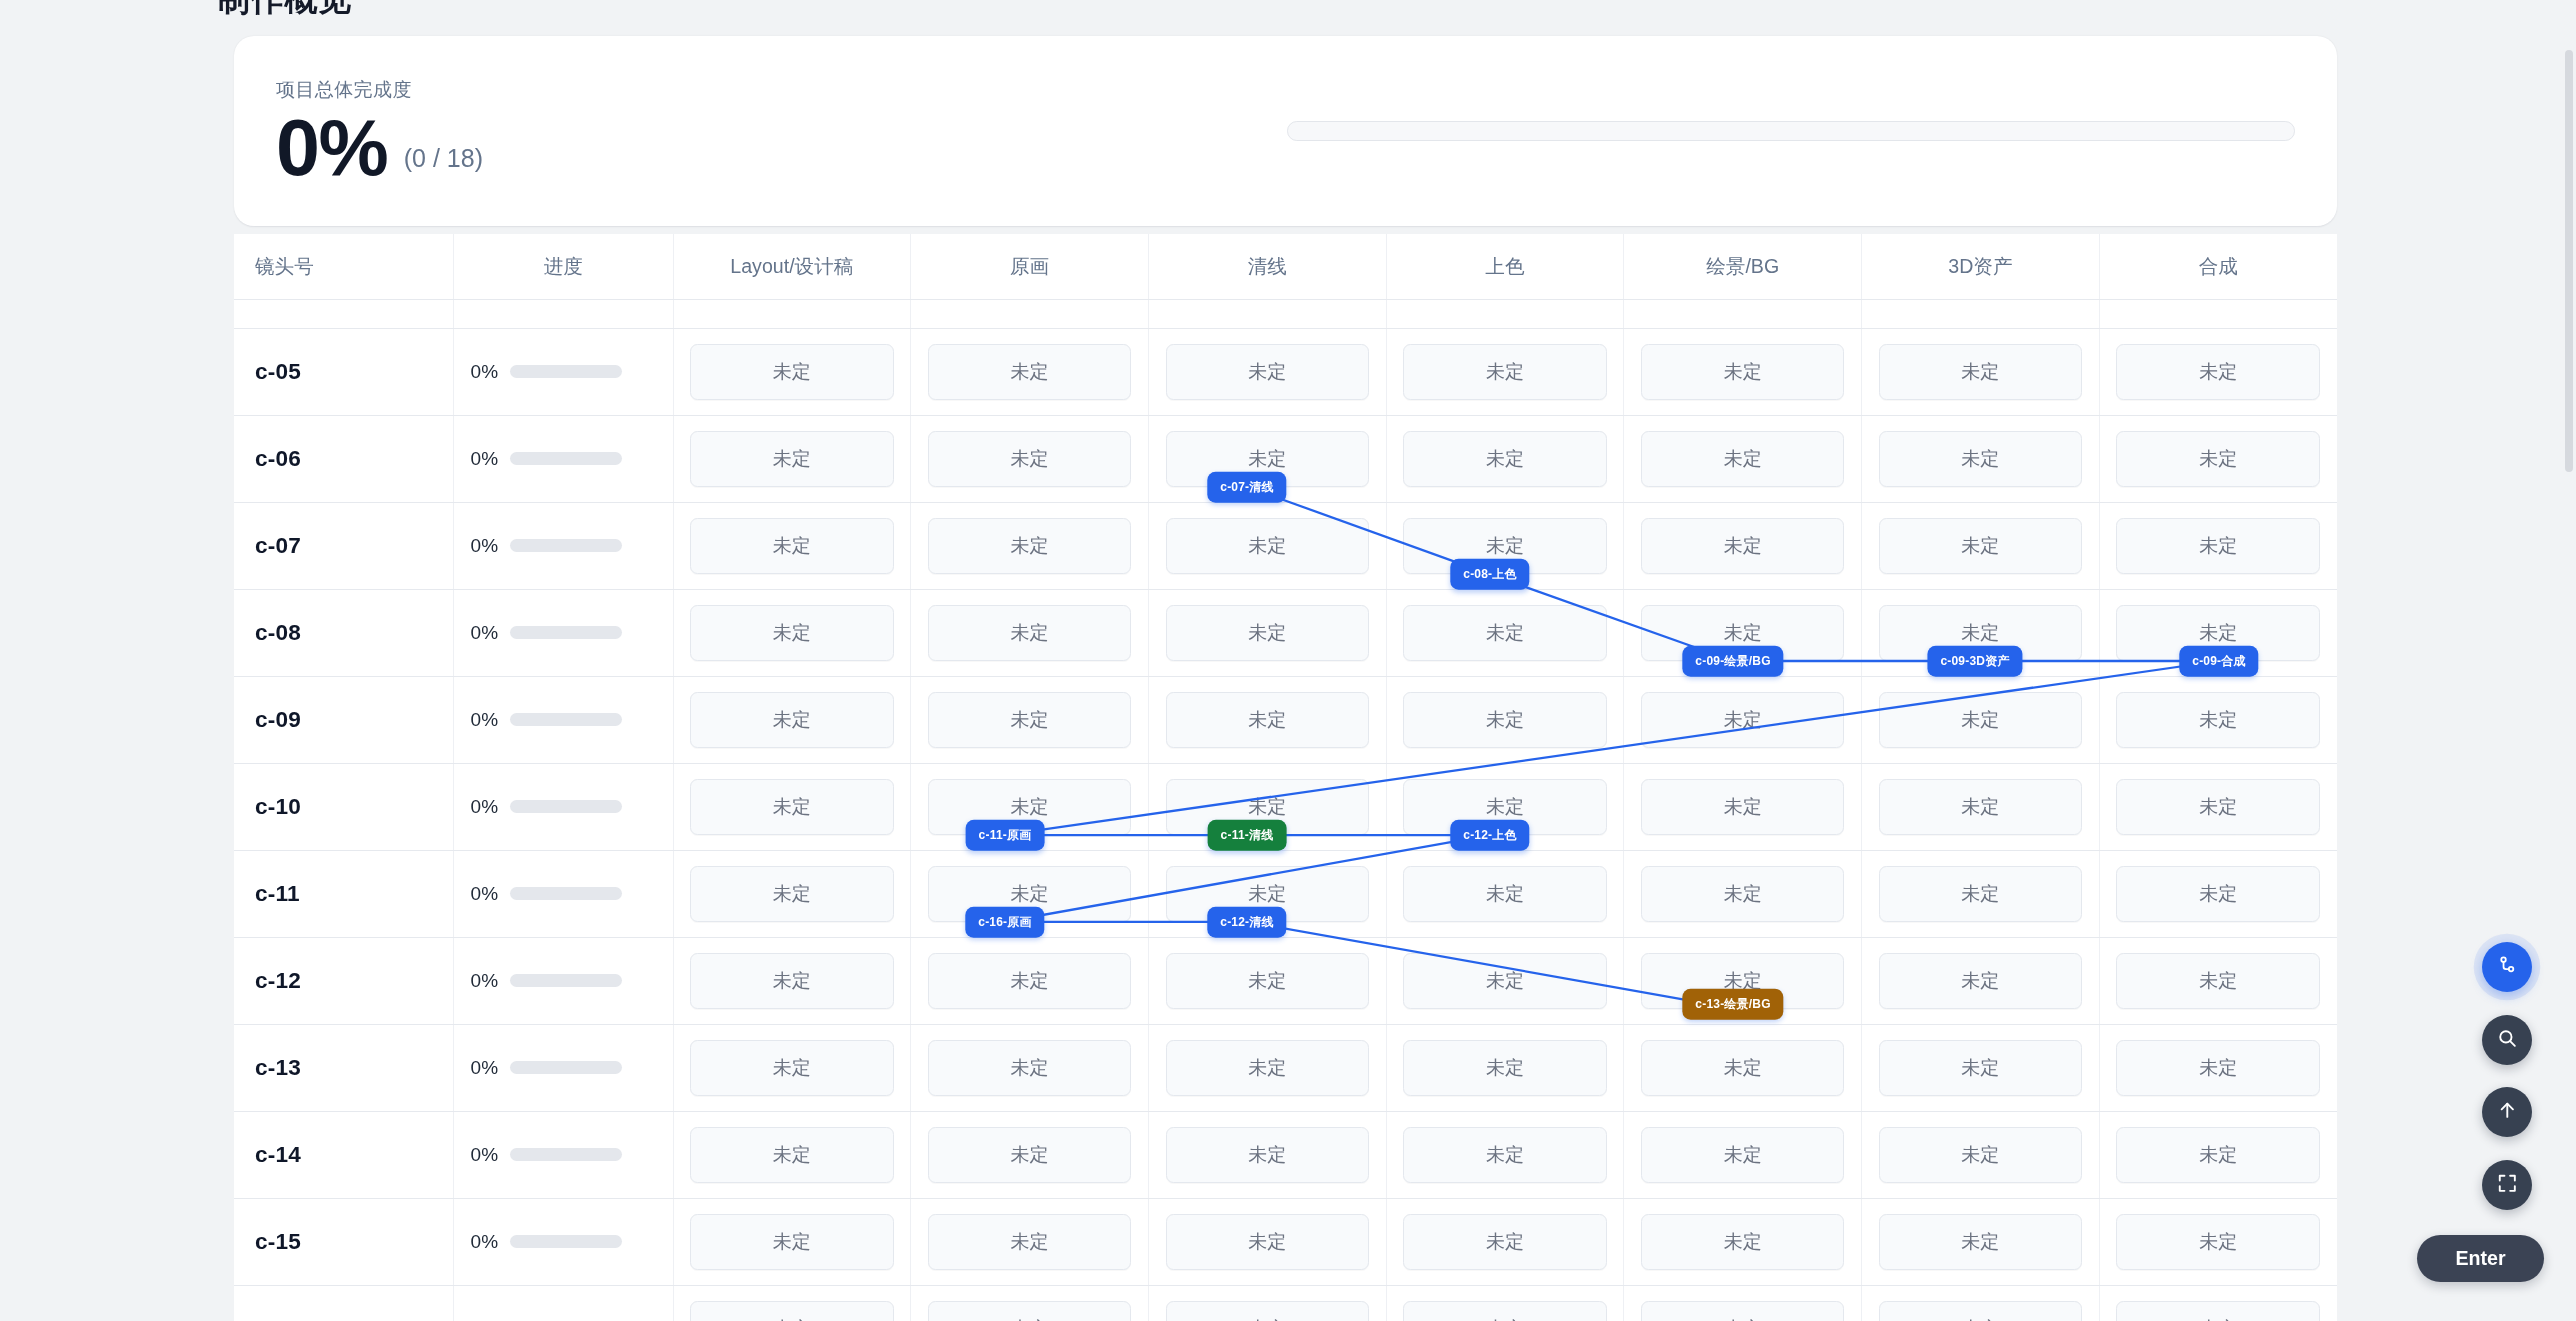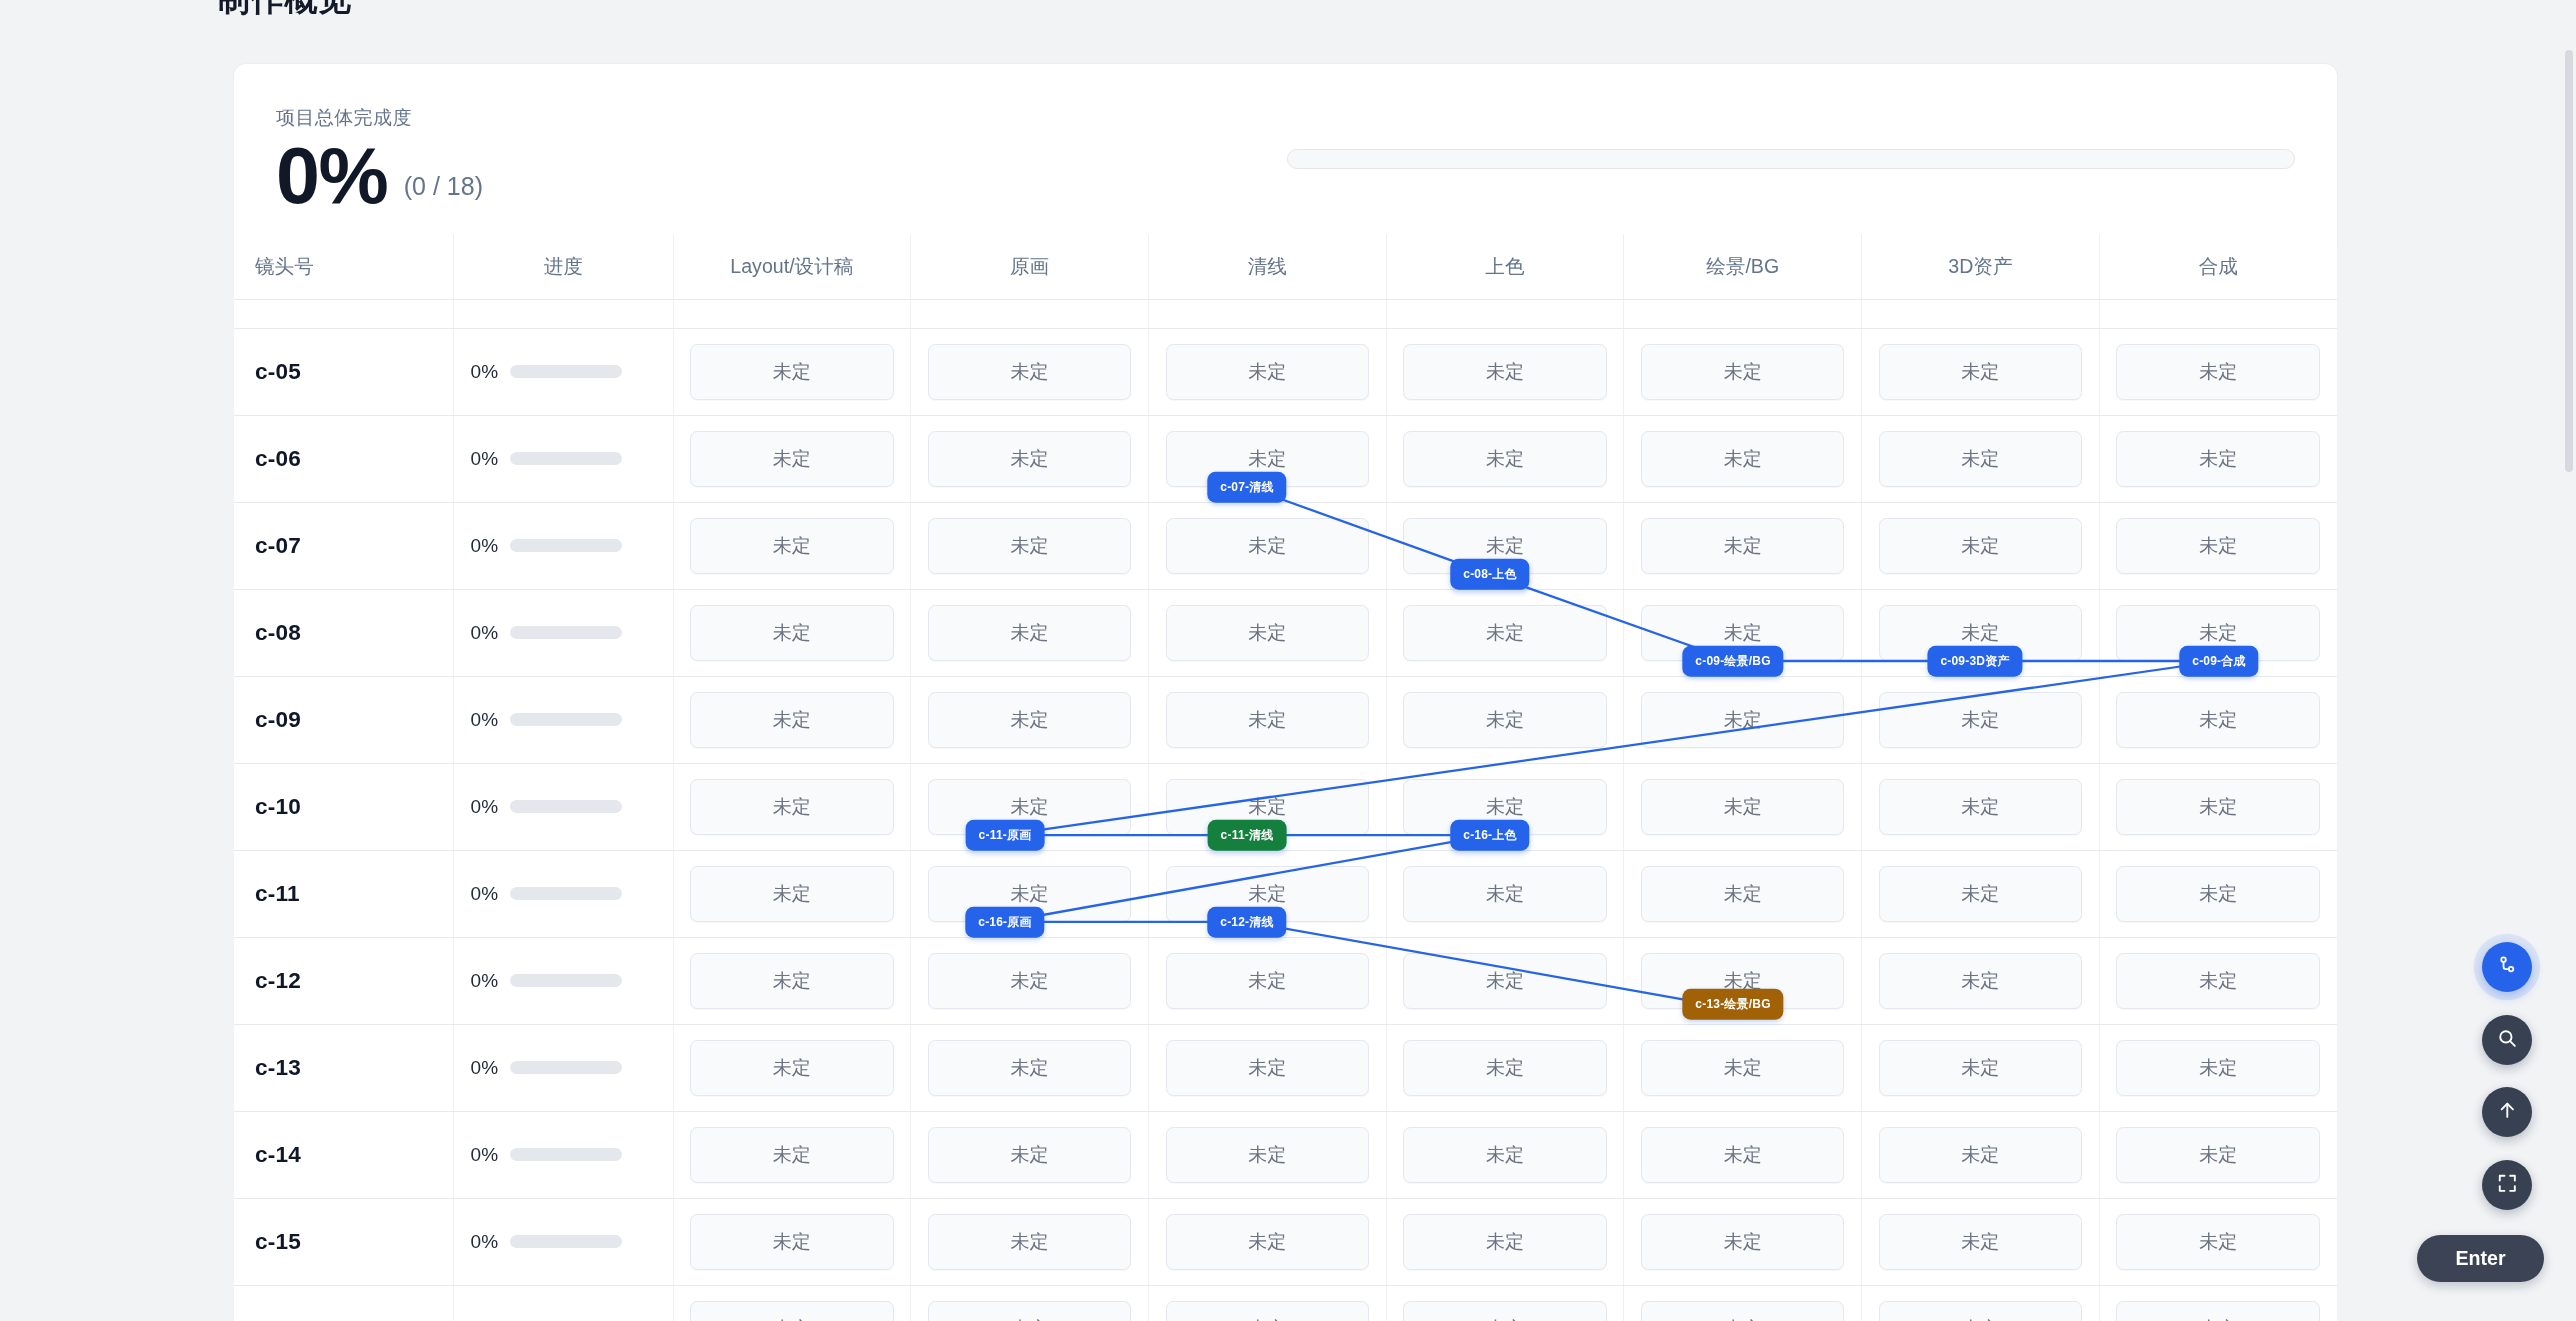--- a/index.html
+++ b/index.html
@@ -19,23 +19,22 @@
     color: #141a29;
     letter-spacing: 0.8px;
   }
 
   
   .summary-card {
     position: absolute;
     left: 234px; top: 36px;
     width: 2103px; height: 190px;
     background: #ffffff;
-    border-radius: 12px;
+    border-radius: 20px;
     box-shadow: 0 0.8px 2.3px rgba(16,24,40,.05), 0 0.8px 1.5px rgba(16,24,40,.04);
-    margin-top: 28px;
   }
   .summary-inner {
     display: flex; align-items: center;
     height: 100%;
     padding: 0 42px;
   }
   .summary-left { width: 1002px; }
   .summary-label {
     font-size: 19px; color: #64748b; font-weight: 500;
     margin-bottom: 9px; letter-spacing: 0.4px;
@@ -621,21 +620,21 @@
         <line x1="1333" y1="1223" x2="1655" y2="1223" stroke="#2563eb" stroke-width="3"></line>
         <line x1="1655" y1="1223" x2="2300" y2="1338" stroke="#2563eb" stroke-width="3"></line>
       </svg>
   <div class="node-badge" style="left: 1247px; top: 487px; background: rgb(37, 99, 235);">c-07-清线</div>
       <div class="node-badge" style="left: 1490px; top: 574px; background: rgb(37, 99, 235);">c-08-上色</div>
       <div class="node-badge" style="left: 1733px; top: 661px; background: rgb(37, 99, 235);">c-09-绘景/BG</div>
       <div class="node-badge" style="left: 1975px; top: 661px; background: rgb(37, 99, 235);">c-09-3D资产</div>
       <div class="node-badge" style="left: 2219px; top: 661px; background: rgb(37, 99, 235);">c-09-合成</div>
       <div class="node-badge" style="left: 1005px; top: 835px; background: rgb(37, 99, 235);">c-11-原画</div>
       <div class="node-badge" style="left: 1247px; top: 835px; background: #15803d;">c-11-清线</div>
-      <div class="node-badge" style="left: 1490px; top: 835px; background: rgb(37, 99, 235);">c-16-上色</div>
+      <div class="node-badge" style="left: 1490px; top: 835px; background: rgb(37, 99, 235);">c-12-上色</div>
       <div class="node-badge" style="left: 1005px; top: 922px; background: rgb(37, 99, 235);">c-16-原画</div>
       <div class="node-badge" style="left: 1247px; top: 922px; background: rgb(37, 99, 235);">c-12-清线</div>
       <div class="node-badge" style="left: 1733px; top: 1004px; background: #a16207;">c-13-绘景/BG</div>
     </div>
 
   <div class="fab-col">
     <div class="fab primary">
       <span>
         <svg viewBox="0 0 24 24" fill="none" stroke="#fff" stroke-width="1.9" stroke-linecap="round">
           <circle cx="8" cy="6" r="2.4"></circle>

